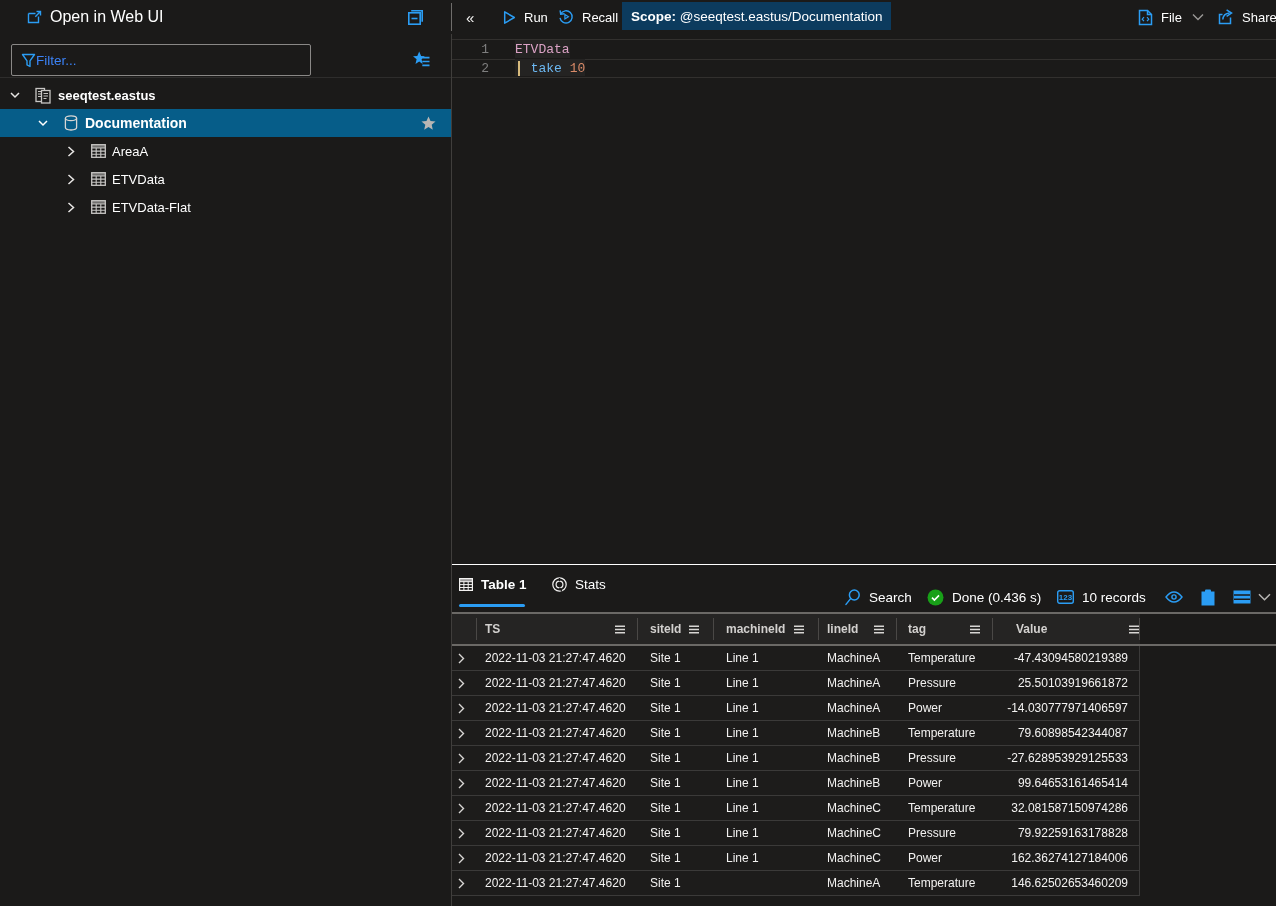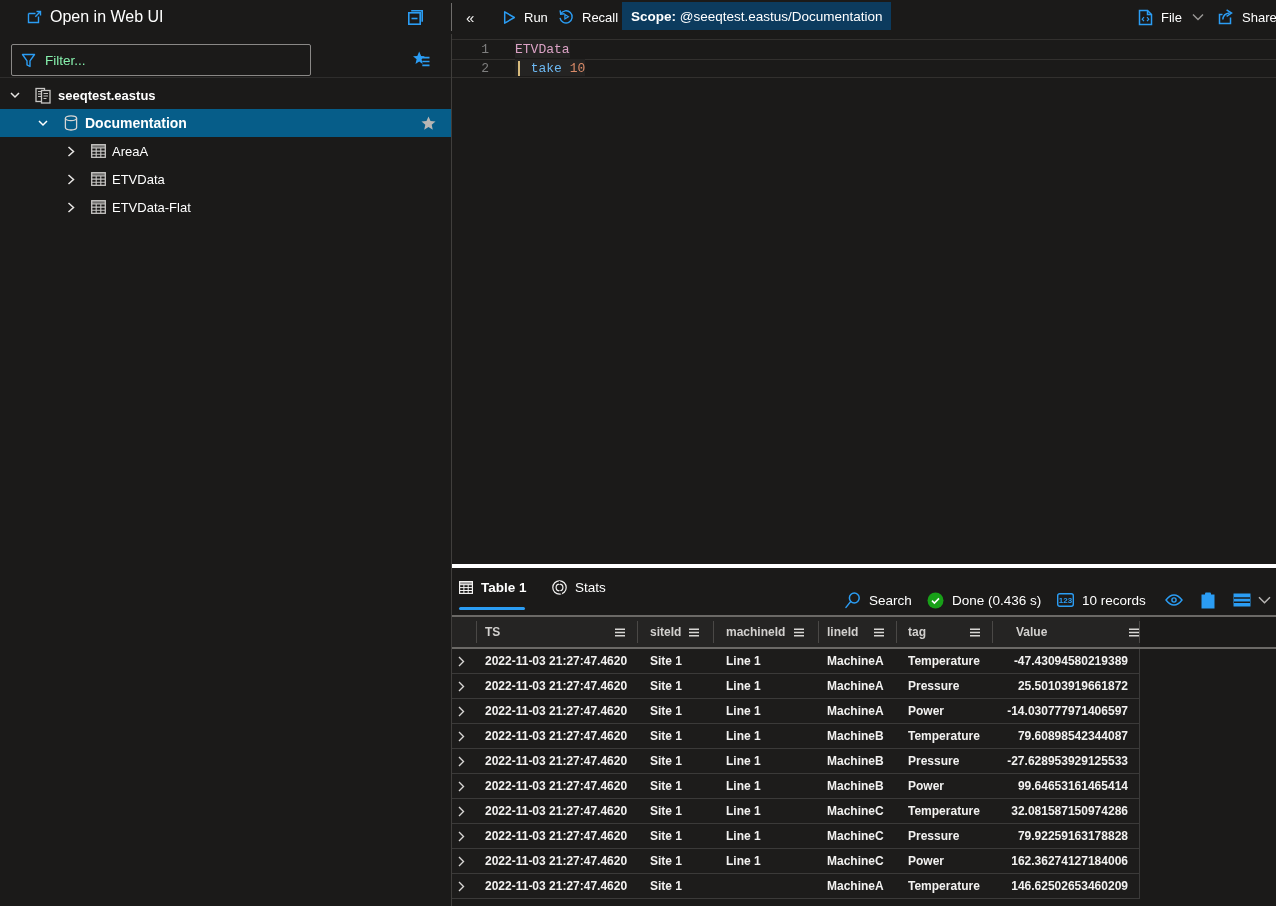--- a/index.html
+++ b/index.html
@@ -7,42 +7,42 @@
   .abs{position:absolute;}
   svg{display:block;}
   
   #topbar{left:0;top:0;width:1276px;height:34px;}
   .tb-item{position:absolute;top:0;height:34px;display:flex;align-items:center;gap:8px;font-size:13px;color:#ffffff;}
   #tb-divider{left:451px;top:3px;width:1px;height:28px;background:#6f6d6b;}
   #scopechip{left:622px;top:2px;width:269px;height:28px;background:#0c3b5e;display:flex;align-items:center;font-size:13.5px;}
   
   #sidebar{left:0;top:34px;width:452px;height:872px;}
   #filterbox{left:11px;top:10px;width:298px;height:30px;border:1px solid #8a8886;border-radius:2px;display:flex;align-items:center;}
-  #filterbox .ph{color:#86efac;font-size:13.5px;margin-left:9px;}
+  #filterbox .ph{color:#3b82f6;font-size:13.5px;margin-left:0;}
   #sb-sep{left:0;top:43px;width:452px;height:1px;background:#2e2d2c;}
   .trow{position:absolute;left:0;width:452px;height:28px;display:flex;align-items:center;font-size:13px;}
   .trow .lbl{color:#fff;}
   .bold{font-weight:bold;}
   #vdivider{left:451px;top:34px;width:1px;height:872px;background:#403e3c;}
   
   #editor{left:452px;top:34px;width:824px;height:530px;font-family:"Liberation Mono",monospace;font-size:13px;}
   .eline{position:absolute;left:0;width:824px;height:1px;background:#32302e;}
   .lnum{position:absolute;width:37px;text-align:right;color:#7e7e7e;font-size:13px;}
   .hlbox{position:absolute;background:#242322;}
   .code{position:absolute;font-size:13px;letter-spacing:0;white-space:pre;}
   
-  #panel{left:452px;top:564px;width:824px;height:342px;border-top:4px solid #ffffff;box-sizing:border-box;}
+  #panel{left:452px;top:564px;width:824px;height:342px;border-top:1px solid #ffffff;box-sizing:border-box;}
   .tab{position:absolute;top:3px;height:32px;display:flex;align-items:center;gap:8px;font-size:13.5px;color:#fff;}
   #tabline{left:7px;top:39px;width:66px;height:3px;background:#2b9df4;border-radius:2px;}
   .ritem{position:absolute;top:17px;height:30px;display:flex;align-items:center;gap:8px;font-size:13.5px;color:#fff;}
   #thead{left:0px;top:49px;width:688px;height:30px;background:#252423;}
   .hcol{position:absolute;top:0;height:30px;display:flex;align-items:center;justify-content:space-between;color:#d2d0ce;font-size:12px;font-weight:bold;}
   .hsep{position:absolute;top:4px;width:1px;height:22px;background:#4a4846;}
   #tbody{left:0;top:81px;width:688px;}
-  .drow{position:relative;width:688px;height:25px;border-bottom:1px solid #3b3a39;box-sizing:border-box;background:#1d1c1b;font-weight:bold;}
+  .drow{position:relative;width:688px;height:25px;border-bottom:1px solid #3b3a39;box-sizing:border-box;background:#1d1c1b;}
   .cell{position:absolute;top:0;height:24px;display:flex;align-items:center;font-size:12px;color:#f3f2f1;}
   .num{justify-content:flex-end;}
 </style>
 </head>
 <body>
 
 <div id="topbar" class="abs">
   <div class="tb-item" style="left:27px;font-size:16px;">
     <svg width="15" height="14" viewBox="0 0 15 14">
         <path d="M1.5 3.5h7M1.5 3.5v9h10v-6" fill="none" stroke="#2b9df4" stroke-width="1.4"></path>

